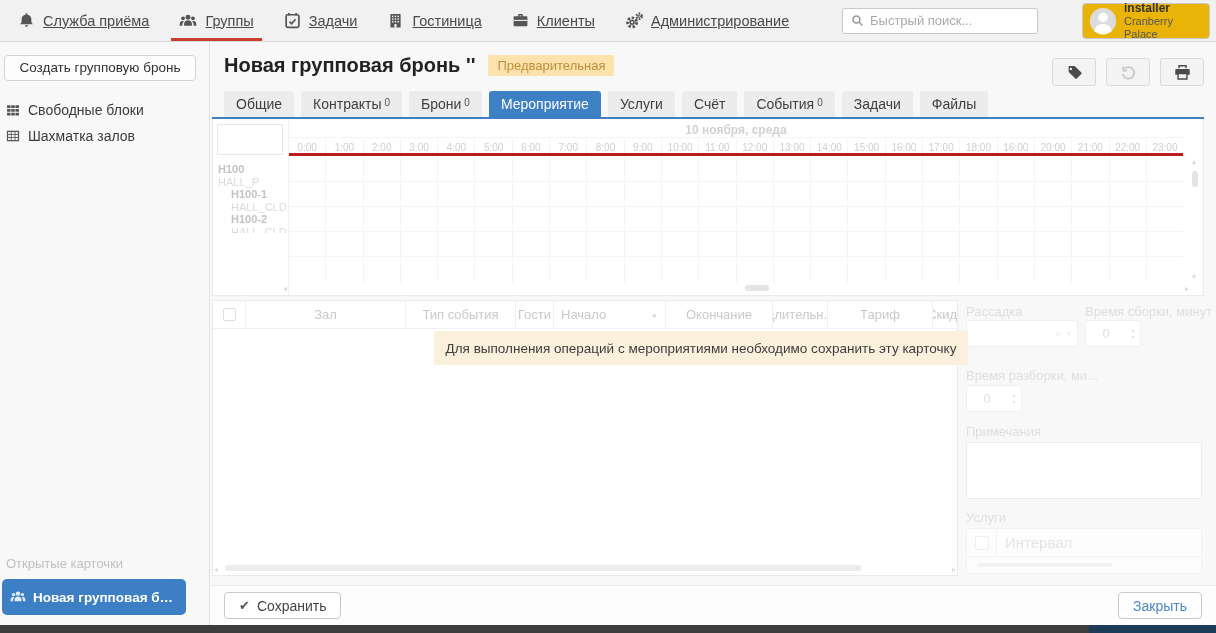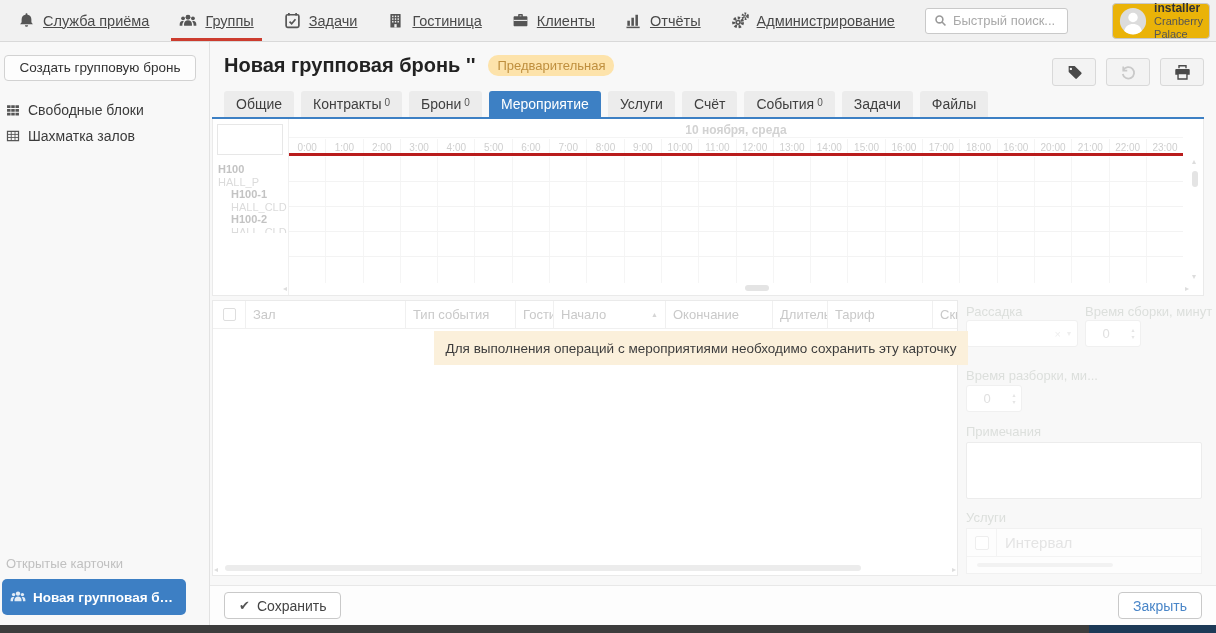--- a/index.html
+++ b/index.html
@@ -63,21 +63,21 @@
     color:#fff; font-weight:bold; font-size:13.5px; cursor:pointer;
   }
   .open-card-btn .nicon { color:#fff; opacity:.85; display:flex; }
   .open-card-btn span.lbl { overflow:hidden; white-space:nowrap; text-overflow:ellipsis; }
   
   .main { position:absolute; left:210px; top:42px; right:0; bottom:8px; background:#f8f8f8; }
   .page-title-row { position:absolute; left:14px; top:12px; display:flex; align-items:center; gap:13px; }
   .page-title { font-size:20px; font-weight:bold; color:#222; white-space:nowrap; }
   .status-badge {
     background:#fde3ab; color:#bf8f3e; font-size:13px;
-    padding:3px 9px; border-radius:10px; white-space:nowrap;
+    padding:3px 9px; border-radius:2px; white-space:nowrap;
   }
   .header-actions { position:absolute; top:16px; right:12px; display:flex; gap:10px; }
   .action-btn {
     width:44px; height:28px; background:#f3f3f3; border:1px solid #d9d9d9; border-radius:3px;
     display:flex; align-items:center; justify-content:center; color:#4a4a4a; cursor:pointer;
   }
   .action-btn.disabled { color:#c9c9c9; cursor:default; }
   
   .tabs { position:absolute; left:14px; top:49px; display:flex; gap:7px; height:26px; }
   .tab {
@@ -122,21 +122,21 @@
   .tl-vscroll { position:absolute; right:3px; top:40px; bottom:16px; width:9px; }
   .tl-vscroll .thumb { position:absolute; top:12px; left:1px; width:6px; height:16px; background:#e4e4e4; border-radius:3px; }
   
   .ev-table {
     position:absolute; left:2px; top:258px; width:746px; height:276px;
     background:#fff; border:1px solid #eaeaea;
   }
   .ev-head { display:flex; height:28px; border-bottom:1px solid #f0f0f0; }
   .ev-col {
     display:flex; align-items:center; padding:0 7px; font-size:13px; color:#c9c9c9;
-    border-right:1px solid #f0f0f0; overflow:hidden; white-space:nowrap; cursor:pointer;
+    border-right:1px solid #f0f0f0; overflow:hidden; white-space:nowrap; cursor:pointer;justify-content:center;
   }
   .cb { width:13px; height:13px; border:1px solid #dedede; border-radius:2px; background:#fff; }
   .sort-arrow { margin-left:auto; font-size:7px; color:#d5d5d5; }
   .ev-hscroll { position:absolute; left:2px; right:2px; bottom:2px; height:9px; }
   .ev-hscroll .thumb { position:absolute; left:10px; top:1px; width:86%; height:6px; background:#ececec; border-radius:3px; }
   
   .notice {
     position:absolute; left:224px; top:289px; width:534px; height:34px; z-index:6;
     background:#fbf0db; color:#3d3d3d; font-size:13.5px;
     display:flex; align-items:center; justify-content:center; padding:0 10px; white-space:nowrap;
@@ -244,31 +244,20 @@
       <span>Гостиница</span>
     </div>
     <div class="topnav-item">
       <span class="nicon">
         <svg width="17" height="17" viewBox="0 0 16 16" fill="currentColor">
             <path d="M5.8 4V2.8c0-.5.4-.9.9-.9h2.6c.5 0 .9.4.9.9V4h3.3c.6 0 1 .4 1 1v7.5c0 .6-.4 1-1 1H2.5c-.6 0-1-.4-1-1V5c0-.6.4-1 1-1h3.3zm1.3 0h1.8V3.2H7.1V4z"></path>
             <rect x="1.5" y="7.4" width="13" height="1" fill="#f1f1f1"></rect>
           </svg>
       </span>
       <span>Клиенты</span>
-    </div>
-    <div class="topnav-item">
-      <span class="nicon">
-        <svg width="17" height="17" viewBox="0 0 16 16" fill="currentColor">
-            <rect x="2.2" y="8.2" width="2.4" height="4.8"></rect>
-            <rect x="6" y="5.4" width="2.4" height="7.6"></rect>
-            <rect x="9.8" y="2.6" width="2.4" height="10.4"></rect>
-            <rect x="1.4" y="13.8" width="12.4" height="1.4"></rect>
-          </svg>
-      </span>
-      <span>Отчёты</span>
     </div>
     <div class="topnav-item">
       <span class="nicon">
         <svg width="18" height="18" viewBox="0 0 16 16">
             <g fill="currentColor">
               <circle cx="6.3" cy="9.2" r="4" fill="none" stroke="currentColor" stroke-width="2.6" stroke-dasharray="2.1 1.5"></circle>
               <circle cx="6.3" cy="9.2" r="2.4"></circle>
               <circle cx="6.3" cy="9.2" r="1" fill="#f1f1f1"></circle>
               <circle cx="12.6" cy="3.8" r="2.4" fill="none" stroke="currentColor" stroke-width="1.9" stroke-dasharray="1.5 1.1"></circle>
               <circle cx="12.6" cy="3.8" r="1.4"></circle>

